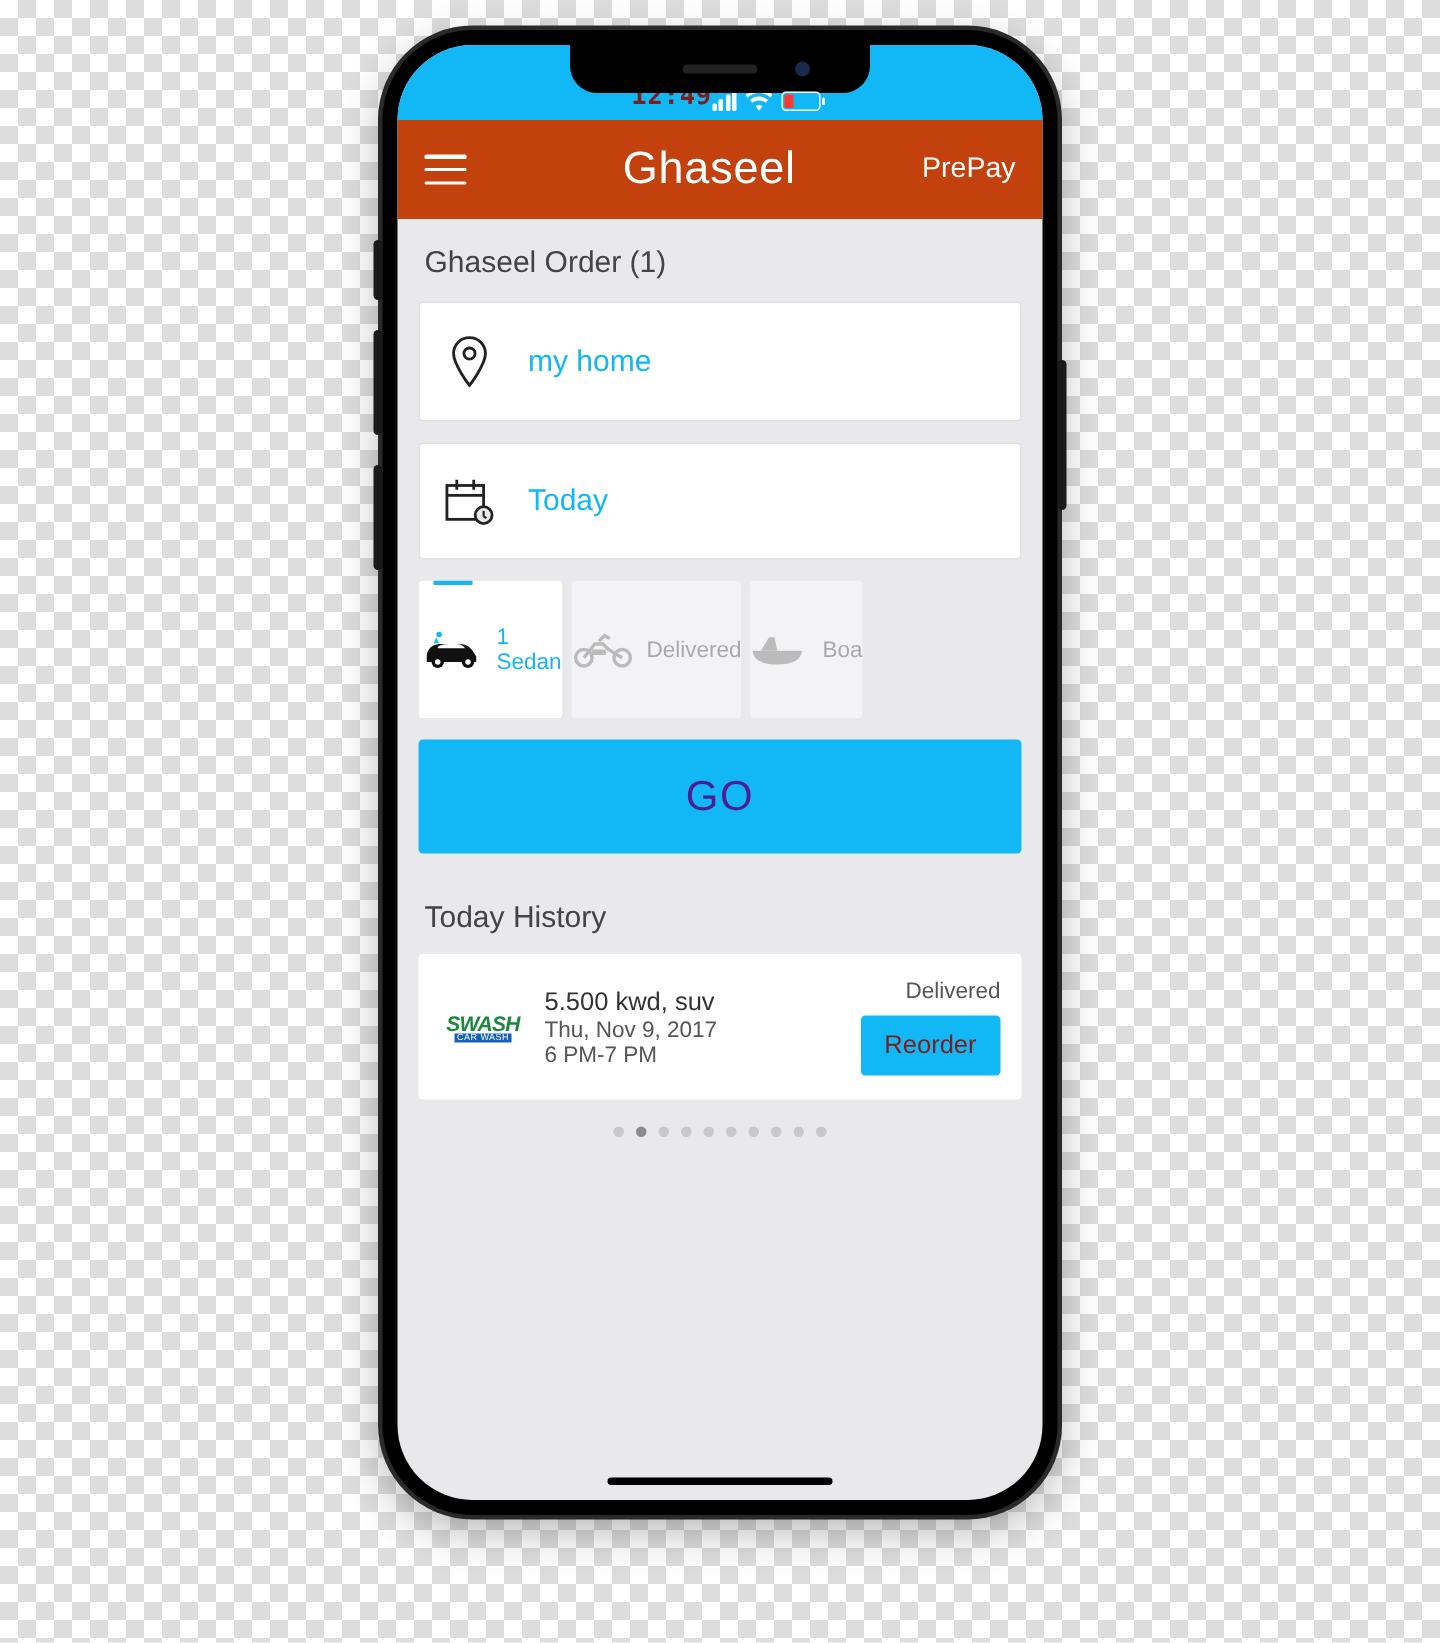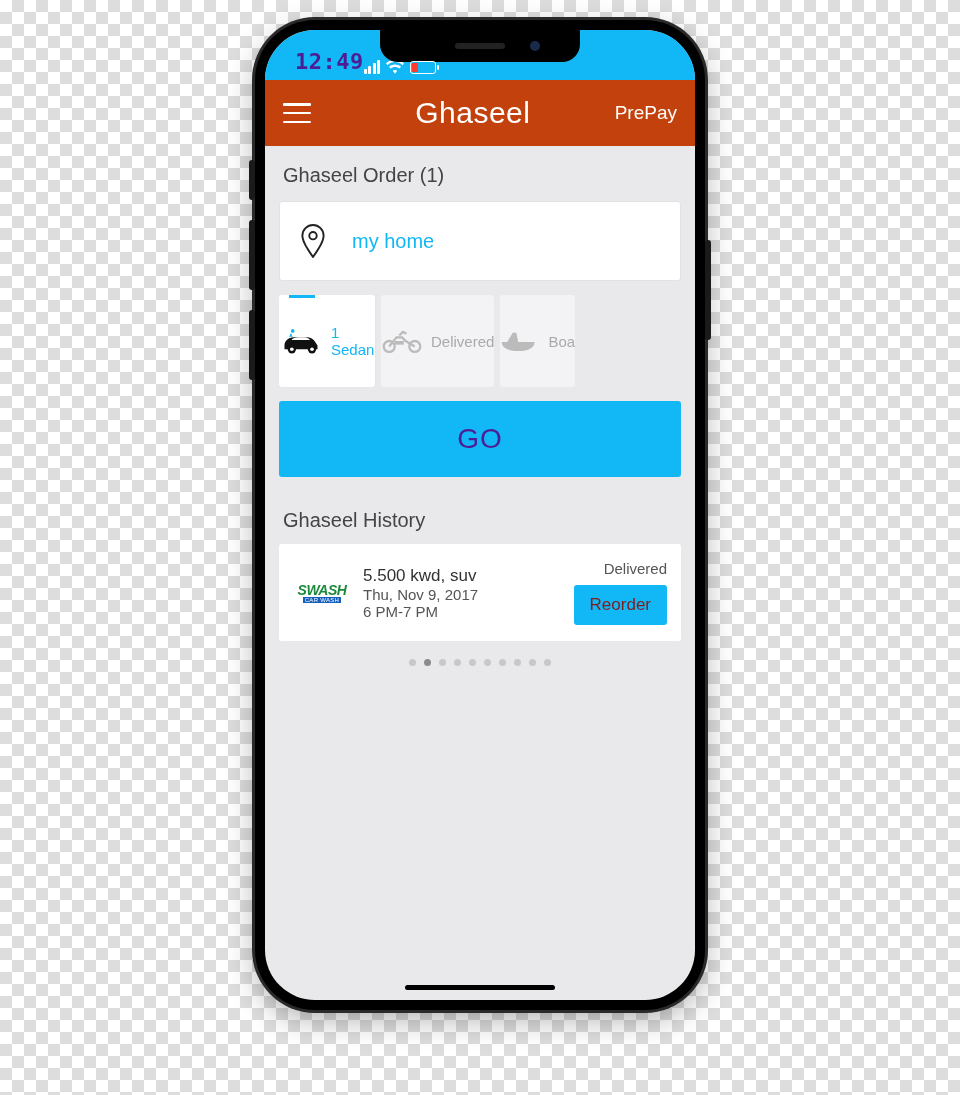--- a/index.html
+++ b/index.html
@@ -61,26 +61,26 @@
     border-bottom-right-radius: 18px;
     display:flex; align-items:center; justify-content:flex-end; padding-right:40px;
   }
   .notch .cam { width:10px; height:10px; background:#1a2a4a; border-radius:50%; }
   .notch .speaker { position:absolute; left:50%; transform:translateX(-50%); width:50px; height:6px; background:#222; border-radius:3px; }
 
   
   .statusbar {
     height: 50px;
     background:#12b7f5;
-    color:#4c1d95;
+    color:#7f1d1d;
     display:flex;
     align-items:flex-end;
-    justify-content:flex-start;
+    justify-content:center;
     padding: 0 22px 6px 30px;
-    font-size:22px;
+    font-size:17px;
     font-weight:600;
   }
   .status-left { letter-spacing:0.5px; font-family: monospace; font-weight:bold; }
   .status-right { display:flex; align-items:center; gap:6px; }
   .bars { display:flex; align-items:flex-end; gap:1.5px; }
   .bars span { width:3px; background:#fff; border-radius:1px; }
   .bars span:nth-child(1){height:5px;}
   .bars span:nth-child(2){height:8px;}
   .bars span:nth-child(3){height:11px;}
   .bars span:nth-child(4){height:14px;}
@@ -245,20 +245,34 @@
       <div class="card">
         <div class="card-icon">
           <svg width="26" height="34" viewBox="0 0 24 32">
               <path fill="none" stroke="#222" stroke-width="1.8" d="M12 1C6.5 1 2 5.4 2 11c0 7 10 20 10 20s10-13 10-20c0-5.6-4.5-10-10-10z"></path>
               <circle cx="12" cy="11" r="3.5" fill="none" stroke="#222" stroke-width="1.8"></circle>
             </svg>
         </div>
         <div class="card-label">my home</div>
       </div>
 
+      <div class="card">
+        <div class="card-icon">
+          <svg width="34" height="32" viewBox="0 0 36 34">
+            <rect x="2" y="6" width="26" height="24" fill="none" stroke="#222" stroke-width="2"></rect>
+            <line x1="2" y1="13" x2="28" y2="13" stroke="#222" stroke-width="2"></line>
+            <line x1="9" y1="2" x2="9" y2="9" stroke="#222" stroke-width="2"></line>
+            <line x1="21" y1="2" x2="21" y2="9" stroke="#222" stroke-width="2"></line>
+            <circle cx="28" cy="27" r="6" fill="#e9e9ec" stroke="#222" stroke-width="2"></circle>
+            <line x1="28" y1="24" x2="28" y2="28" stroke="#222" stroke-width="1.5"></line>
+            <line x1="28" y1="28" x2="30" y2="29" stroke="#222" stroke-width="1.5"></line>
+          </svg>
+        </div>
+        <div class="card-label">Today</div>
+      </div>
 
       <div class="vehicle-row">
         <div class="vtab active">
           <div class="vic">
             <svg width="44" height="28" viewBox="0 0 48 30">
               <circle cx="15" cy="4" r="2" fill="#12b7f5"></circle>
               <path d="M13 6 l-2 5 l2 -1 l2 1 z" fill="#12b7f5"></path>
               <path d="M6 20 c0-5 4-9 10-9 h14 c4 0 8 2 10 6 l2 3 v4 h-36 z" fill="#111"></path>
               <circle cx="14" cy="24" r="4.5" fill="#111"></circle>
                 <circle cx="14" cy="24" r="2" fill="#fff"></circle>
@@ -287,21 +301,21 @@
               <path d="M2 14 h36 c0 6-6 10-18 10 s-18-4-18-10z" fill="#bbb"></path>
               <path d="M8 14 l6-10 h4 l2 10z" fill="#bbb"></path>
             </svg>
           </div>
           <span>Boa</span>
         </div>
       </div>
 
       <div class="go-btn">GO</div>
 
-      <div class="history-title">Ghaseel History</div>
+      <div class="history-title">Today History</div>
 
       <div class="order-card">
         <div class="vendor-logo">
           <div class="l1">SWASH</div>
           <div class="l2">CAR WASH</div>
         </div>
         <div class="order-info">
           <div class="line">5.500 kwd, suv</div>
           <div class="sub">Thu, Nov 9, 2017</div>
           <div class="sub">6 PM-7 PM</div>

